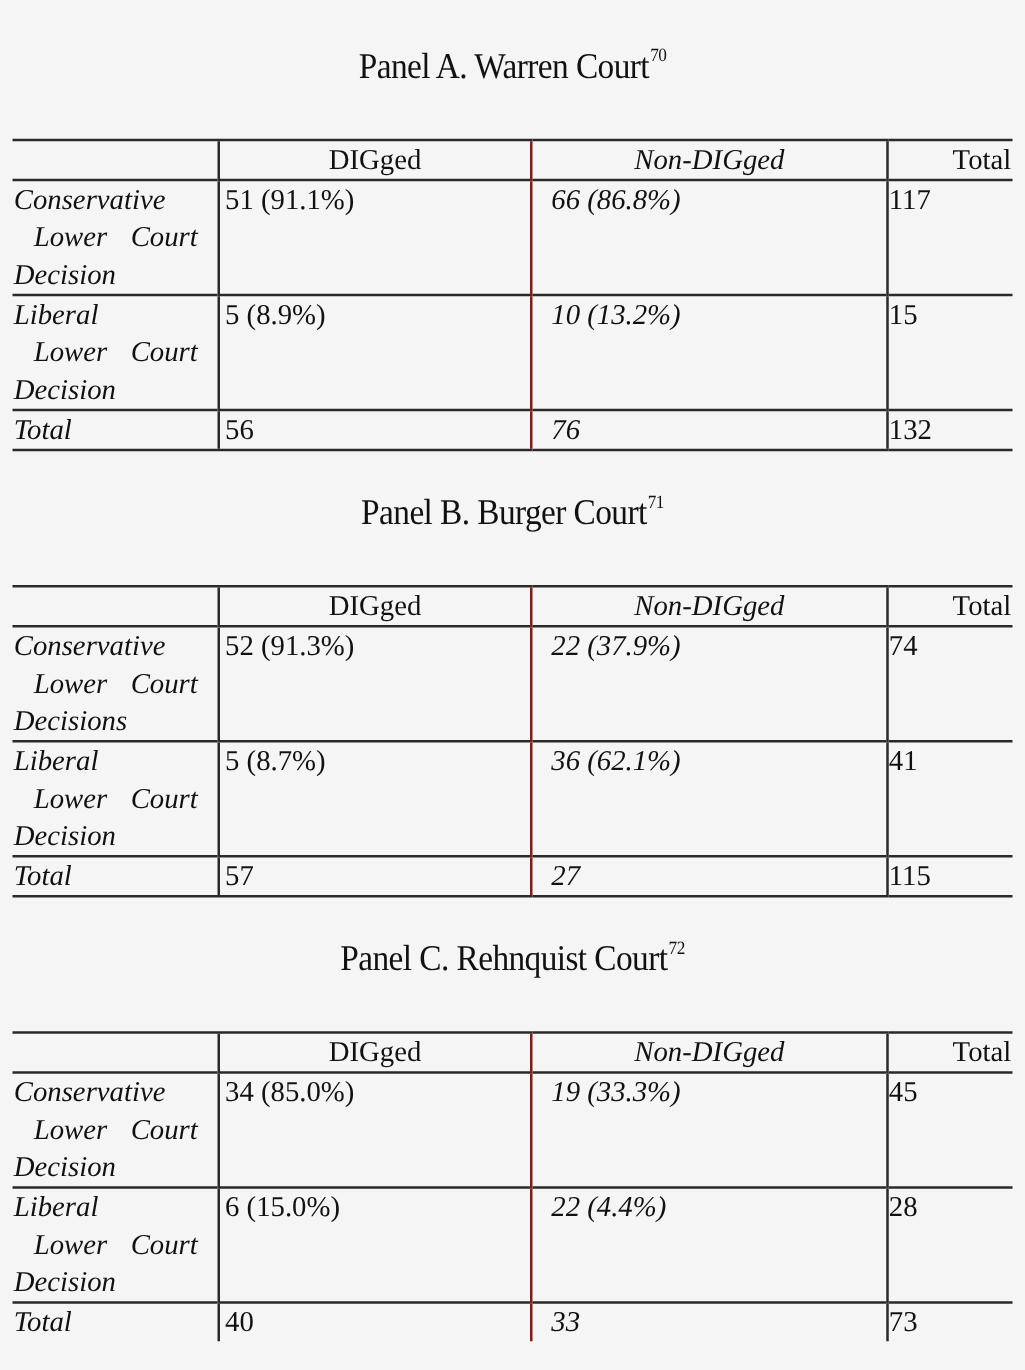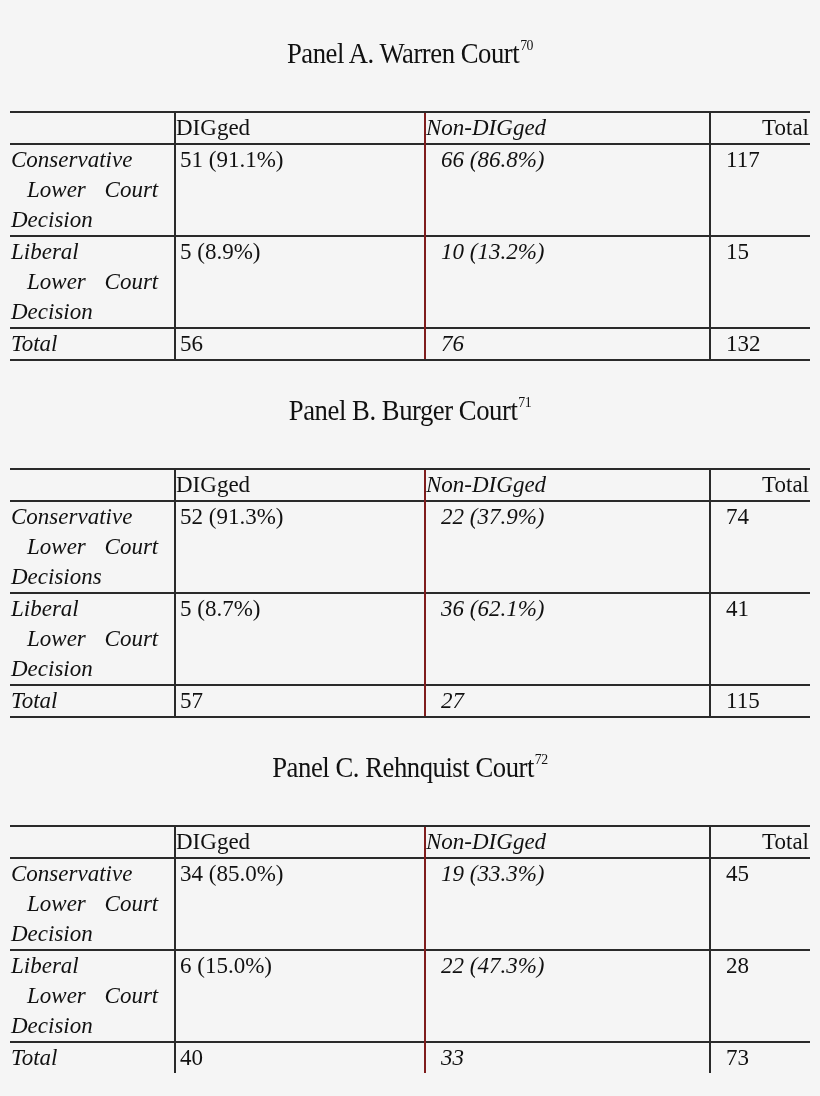--- a/index.html
+++ b/index.html
@@ -43,22 +43,22 @@
     padding: 0;
     vertical-align: top;
     font-weight: normal;
   }
   table.ct tr:last-child td {
     border-bottom: 2px solid #2a2a2a;
   }
   table.ct .c0 { width: 163px; padding-left: 1px; font-style: italic; }
   table.ct .c1 { width: 244px; border-left: 2px solid #2a2a2a; padding-left: 4px; }
   table.ct .c2 { width: 268px; border-left: 2px solid #7f1d1d; padding-left: 15px; font-style: italic; }
-  table.ct .c3 { border-left: 2px solid #2a2a2a; padding-left: 15px; }
-  table.ct th.c1, table.ct th.c2 { text-align: left; padding-left: 0; }
+  table.ct .c3 { border-left: 2px solid #2a2a2a; }
+  table.ct th.c1, table.ct th.c2 { text-align: center; padding-left: 0; }
   table.ct th.c3 { text-align: right; padding-left: 0; padding-right: 1px; }
   .rowlabel span { display: block; }
   .rowlabel .jl { word-spacing: 13px; margin-left: 16px; }
   table.ct tr.head td, table.ct tr.head th { height: 30px; }
   table.ct tr.body td { height: 90px; }
   table.ct tr.total td { height: 30px; }
   #tableC tr:last-child td { border-bottom: none; }
 </style>
 </head>
 <body>
@@ -164,21 +164,21 @@
     <td class="c2">19 (33.3%)</td>
     <td class="c3">45</td>
   </tr>
   <tr class="body">
     <td class="c0 rowlabel">
       <span>Liberal</span>
       <span class="jl">Lower Court</span>
       <span>Decision</span>
     </td>
     <td class="c1">6 (15.0%)</td>
-    <td class="c2">22 (47.3%)</td>
+    <td class="c2">22 (4.4%)</td>
     <td class="c3">28</td>
   </tr>
   <tr class="total">
     <td class="c0">Total</td>
     <td class="c1">40</td>
     <td class="c2">33</td>
     <td class="c3">73</td>
   </tr>
 </tbody>
   </table>

